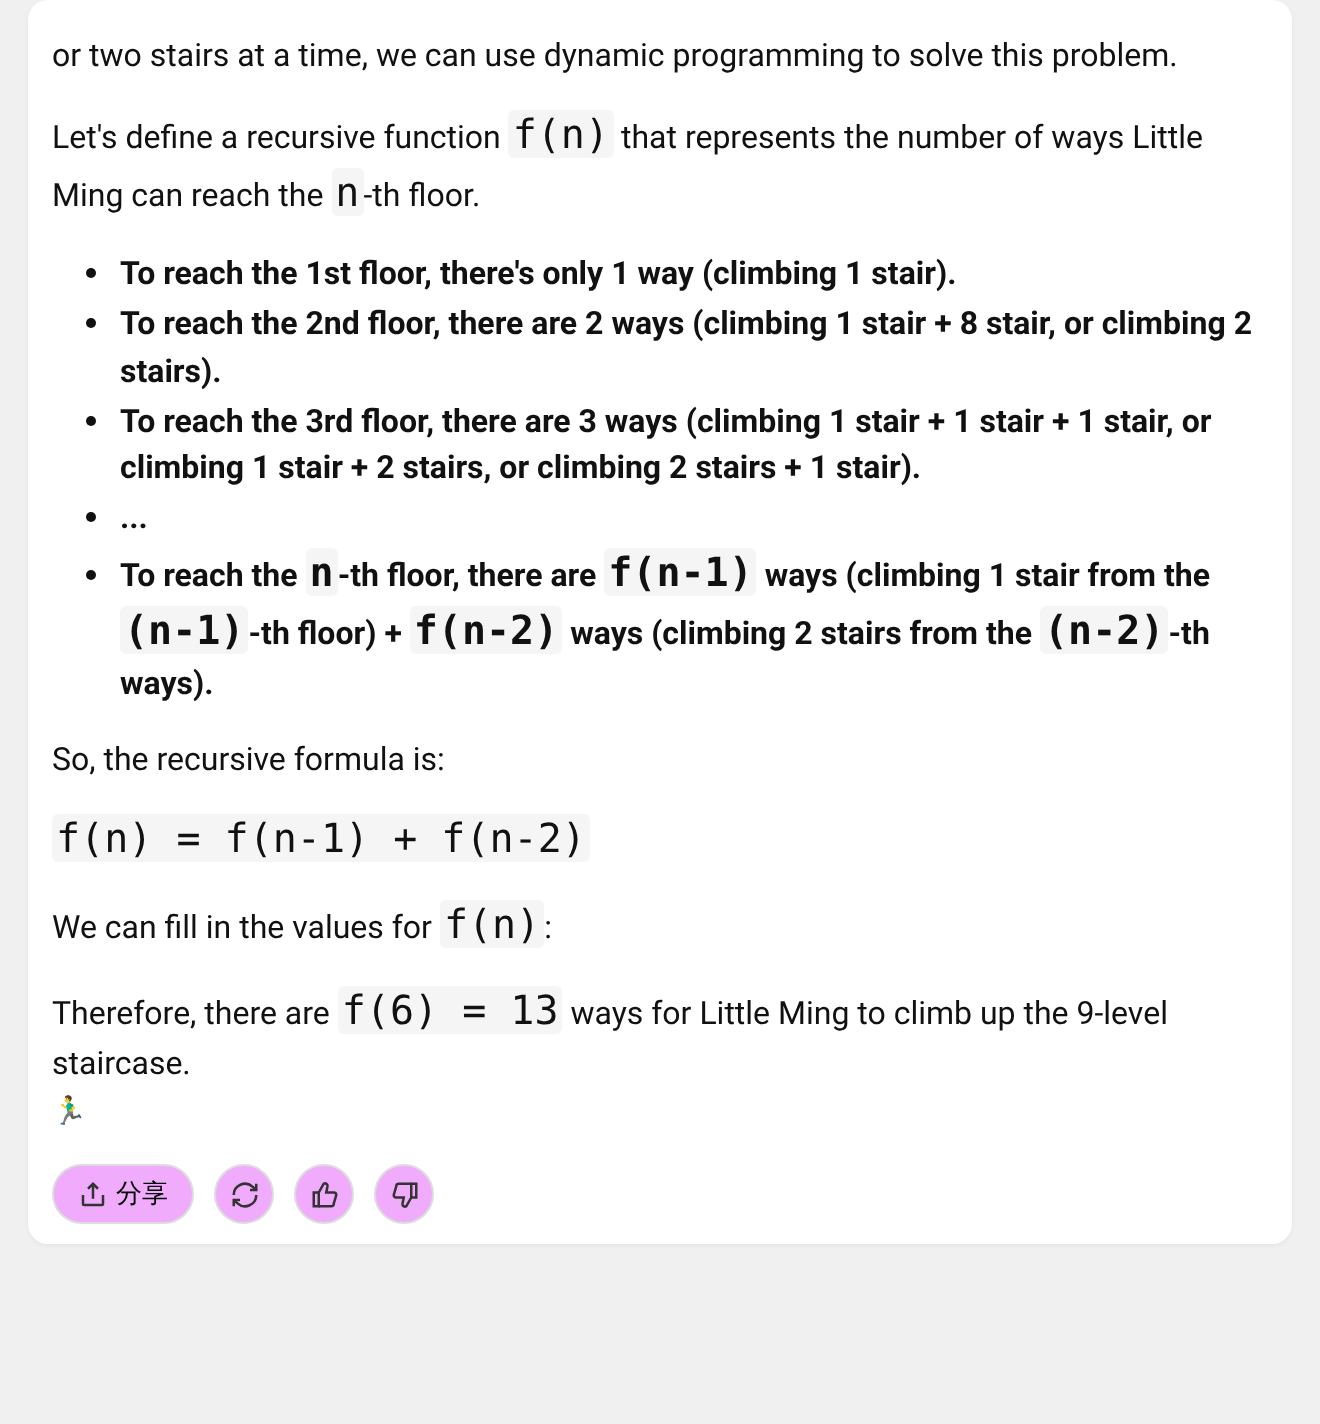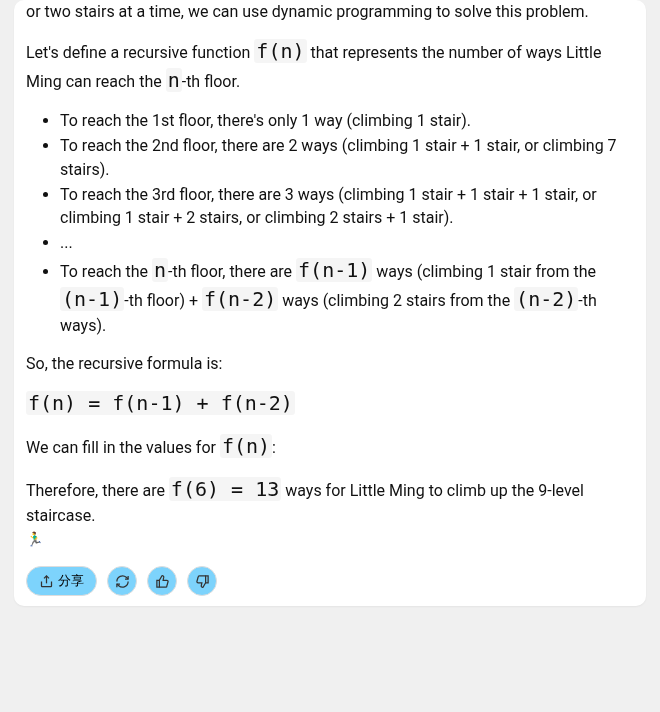--- a/index.html
+++ b/index.html
@@ -8,31 +8,31 @@
     font-family: -apple-system, BlinkMacSystemFont, "Segoe UI", Roboto, sans-serif;
     background: #f0f0f0;
     width: 660px;
     height: 712px;
     overflow: hidden;
   }
   .card {
     background: #fff;
     border-radius: 10px;
     margin: 0 14px 0 14px;
-    padding: 0 12px 10px 12px;
+    padding: 16px 12px 10px 12px;
     box-shadow: 0 1px 2px rgba(0,0,0,0.05);
   }
   .content {
     font-size: 16px;
     line-height: 1.45;
     color: #111;
   }
   .content p { margin: 0 0 14px 0; }
   .content ul { margin: 0 0 14px 0; padding-left: 34px; }
-  .content ul li { margin: 0 0 2px 0; }
+  .content ul li { margin: 0 0 2px 0; font-weight: bold; }
   code {
     font-family: ui-monospace, "SF Mono", Menlo, Consolas, monospace;
     font-size: 20px;
     background: rgba(0,0,0,0.04);
     padding: 0 2px;
     border-radius: 3px;
   }
   .brush-robot {
     font-size: 14px;
     color: #333;
@@ -40,42 +40,42 @@
   .actions {
     display: flex;
     gap: 10px;
     margin-top: 16px;
   }
   .pill, .circle-btn {
     display: inline-flex;
     align-items: center;
     justify-content: center;
     border: 1px solid #ddd;
-    background: #7dd3fc;
+    background: #f0abfc;
     border-radius: 18px;
     height: 30px;
     cursor: pointer;
   }
   .pill { padding: 0 12px; gap: 4px; font-size: 13px; }
   .circle-btn { width: 30px; border-radius: 50%; }
   .pill svg, .circle-btn svg { width: 15px; height: 15px; }
   .mono-list li { font-family: ui-monospace, "SF Mono", Menlo, Consolas, monospace; font-size: 14.5px; }
 </style>
 </head>
 <body>
 
 <div class="card">
   <div class="content">
     <p>or two stairs at a time, we can use dynamic programming to solve this problem.</p>
     <p>
       <span>Let's define a recursive function </span><code>f(n)</code><span> that represents the number of ways Little Ming can reach the </span><code>n</code><span>-th floor.</span>
     </p>
     <ul>
       <li>To reach the 1st floor, there's only 1 way (climbing 1 stair).</li>
-      <li>To reach the 2nd floor, there are 2 ways (climbing 1 stair + 1 stair, or climbing 7 stairs).</li>
+      <li>To reach the 2nd floor, there are 2 ways (climbing 1 stair + 8 stair, or climbing 2 stairs).</li>
       <li>To reach the 3rd floor, there are 3 ways (climbing 1 stair + 1 stair + 1 stair, or climbing 1 stair + 2 stairs, or climbing 2 stairs + 1 stair).</li>
       <li>...</li>
       <li>
         <span>To reach the </span><code>n</code><span>-th floor, there are </span><code>f(n-1)</code><span> ways (climbing 1 stair from the </span><code>(n-1)</code><span>-th floor) + </span><code>f(n-2)</code><span> ways (climbing 2 stairs from the </span><code>(n-2)</code><span>-th ways).</span>
       </li>
     </ul>
     <p>So, the recursive formula is:</p>
     <p><code>f(n) = f(n-1) + f(n-2)</code></p>
     <p>
       <span>We can fill in the values for </span><code>f(n)</code><span>:</span>

